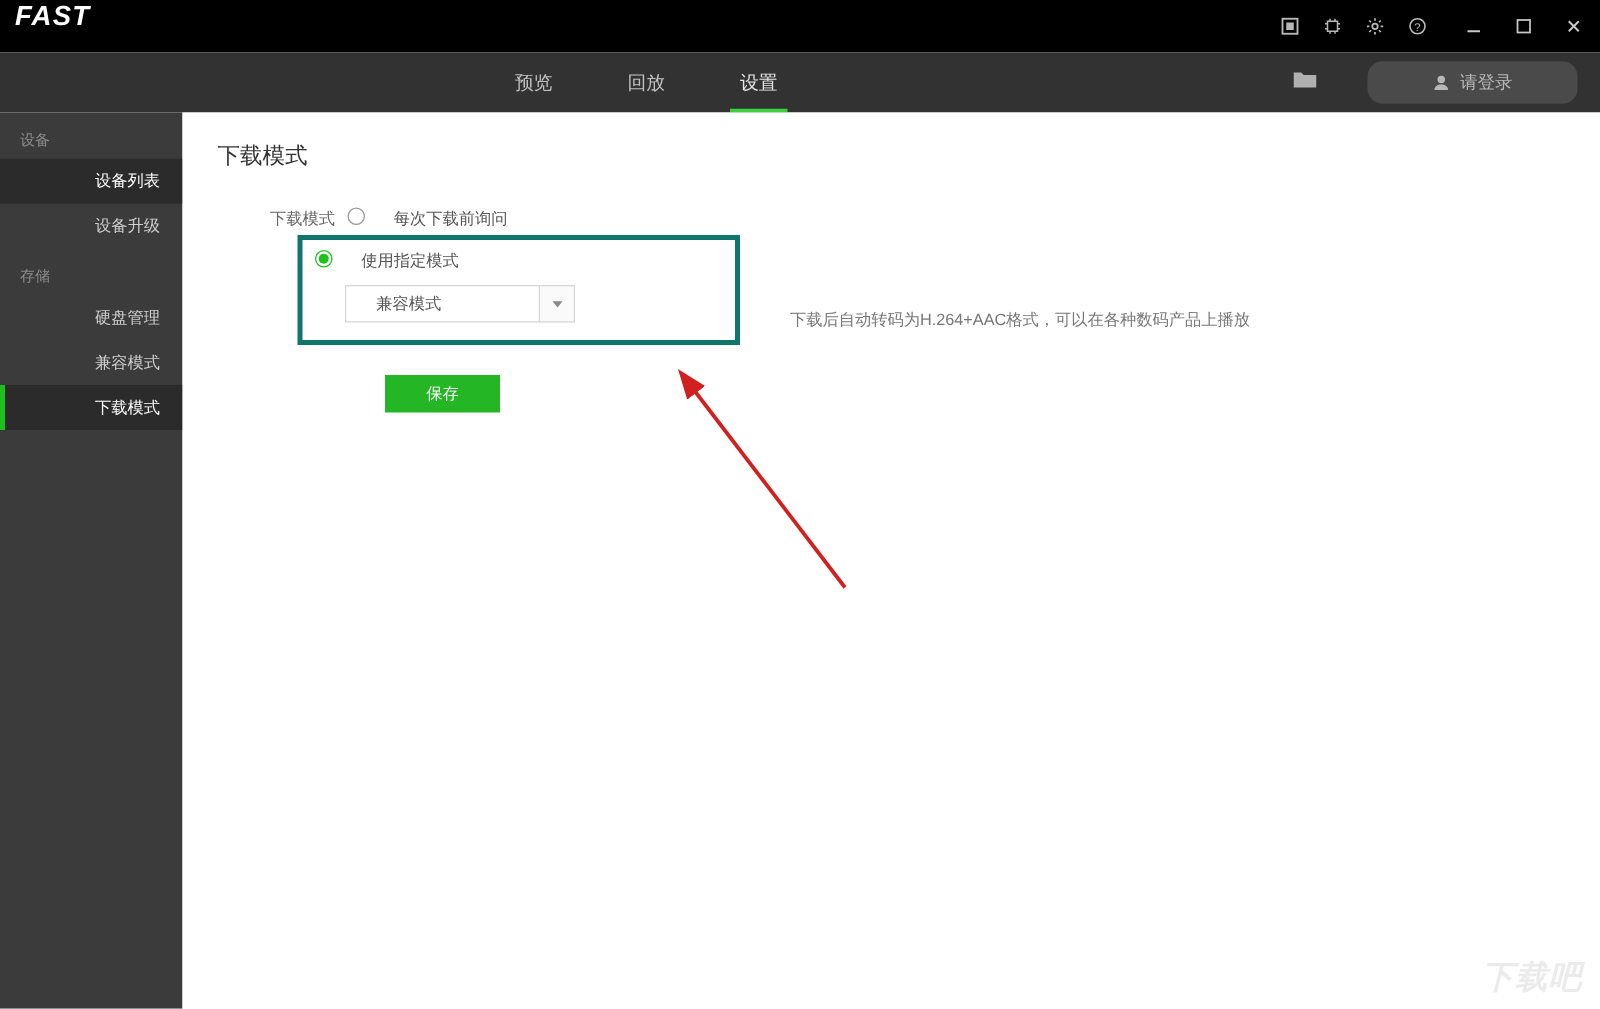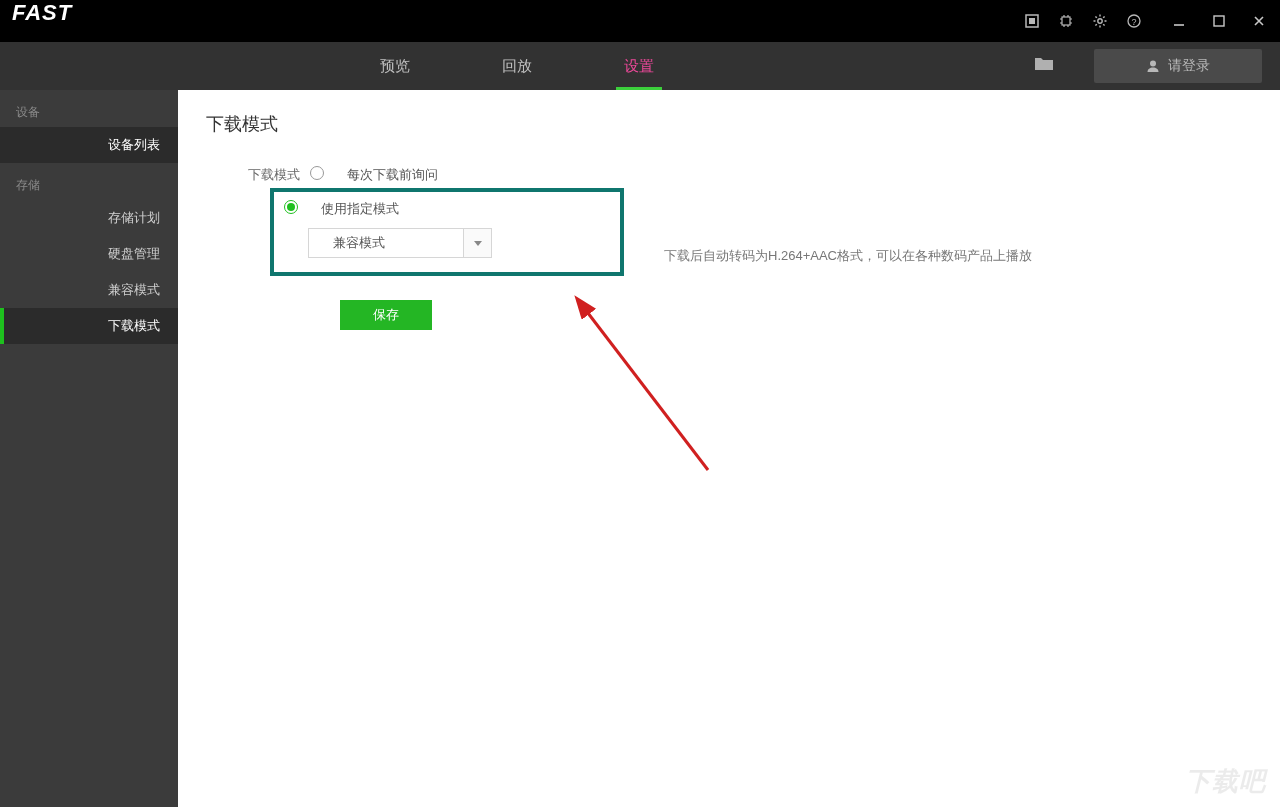--- a/index.html
+++ b/index.html
@@ -9,31 +9,31 @@
 .titlebar { height: 42px; background: #000000; display: flex; padding: 0 12px; }
 .logo { color: #fff; font-size: 22px; font-weight: bold; font-style: italic; letter-spacing: 1px; }
 .titlebar-spacer { flex: 1; }
 .titlebar-icons { display: flex; align-items: center; gap: 14px; }
 .titlebar-icon { color: #b8b8b8; cursor: pointer; display: flex; align-items: center; justify-content: center; width: 20px; height: 20px; }
 .window-controls { display: flex; align-items: center; gap: 22px; margin-left: 26px; }
 .window-btn { color: #c8c8c8; cursor: pointer; display: flex; align-items: center; justify-content: center; width: 18px; height: 18px; }
 
 
 .topnav { height: 48px; background: #323232; display: flex; align-items: stretch; }
-.topnav-tabs { flex: 1; display: flex; align-items: stretch; justify-content: center; gap: 84px; }
+.topnav-tabs { flex: 1; display: flex; align-items: stretch; justify-content: center; gap: 52px; }
 .topnav-tab { color: #c0c0c0; font-size: 15px; display: flex; align-items: center; cursor: pointer; position: relative; padding: 0 4px; }
-.topnav-tab.active { color: #ec4899; }
+.topnav-tab.active { color: #e5e5e5; }
 .topnav-tab.active::after { content: ""; position: absolute; bottom: 0; left: -4px; right: -4px; height: 3px; background: #3cd03c; }
 .topnav-right { display: flex; align-items: center; gap: 10px; padding-right: 18px; }
 .folder-icon { color: #b0b0b0; cursor: pointer; }
-.login-btn { background: #4a4a4a; height: 34px; width: 168px; border-radius: 2px; display: flex; align-items: center; justify-content: center; gap: 8px; color: #b8b8b8; font-size: 14px; cursor: pointer; margin-left: 30px; }
+.login-btn { background: #4a4a4a; height: 34px; width: 168px; border-radius: 12px; display: flex; align-items: center; justify-content: center; gap: 8px; color: #b8b8b8; font-size: 14px; cursor: pointer; margin-left: 30px; }
 
 
 .body-row { display: flex; height: calc(807px - 42px - 48px); }
-.sidebar { width: 178px; background: #3b3b3b; color: #cfcfcf; font-size: 13px; }
+.sidebar { width: 146px; background: #3b3b3b; color: #cfcfcf; font-size: 13px; }
 .sidebar-group { padding: 14px 0 6px 16px; color: #8a8a8a; font-size: 12px; }
 .sidebar-item { height: 36px; display: flex; align-items: center; justify-content: flex-end; padding-right: 18px; cursor: pointer; font-size: 13px; position: relative; }
 .sidebar-item.selected { background: #2b2b2b; color: #fff; }
 .sidebar-item.active { background: #2b2b2b; color: #fff; }
 .sidebar-item.active::before { content: ""; position: absolute; left: 0; top: 0; bottom: 0; width: 4px; background: #1ec01e; }
 
 .content { flex: 1; background: #fff; padding: 22px 28px; position: relative; }
 .page-title { font-size: 18px; color: #333; margin-bottom: 30px; }
 
 .form-row { display: flex; align-items: center; gap: 10px; margin-bottom: 8px; margin-left: 30px; }
@@ -132,24 +132,24 @@
     </div>
   </div>
 </div>
 
 <div class="body-row">
   <div class="sidebar">
     <div class="sidebar-group">设备</div>
     <div class="sidebar-item selected">
         <span>设备列表</span>
       </div>
+    <div class="sidebar-item">
+        <span>设备升级</span>
+      </div>
     <div class="sidebar-group">存储</div>
-    <div class="sidebar-item">
-        <span>存储计划</span>
-      </div>
     <div class="sidebar-item">
         <span>硬盘管理</span>
       </div>
     <div class="sidebar-item">
         <span>兼容模式</span>
       </div>
     <div class="sidebar-item active">
         <span>下载模式</span>
       </div>
   </div>

